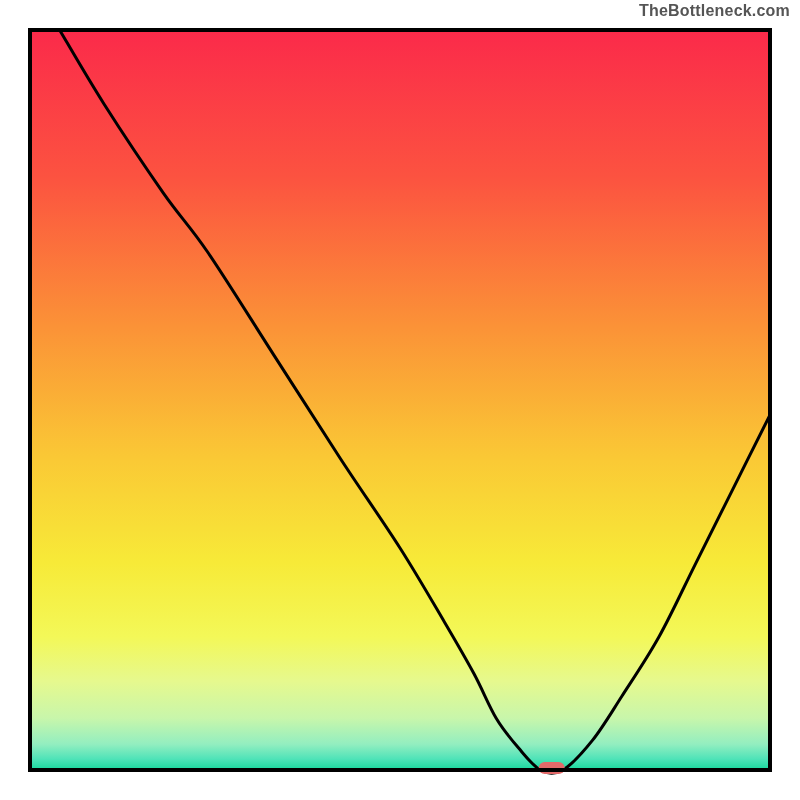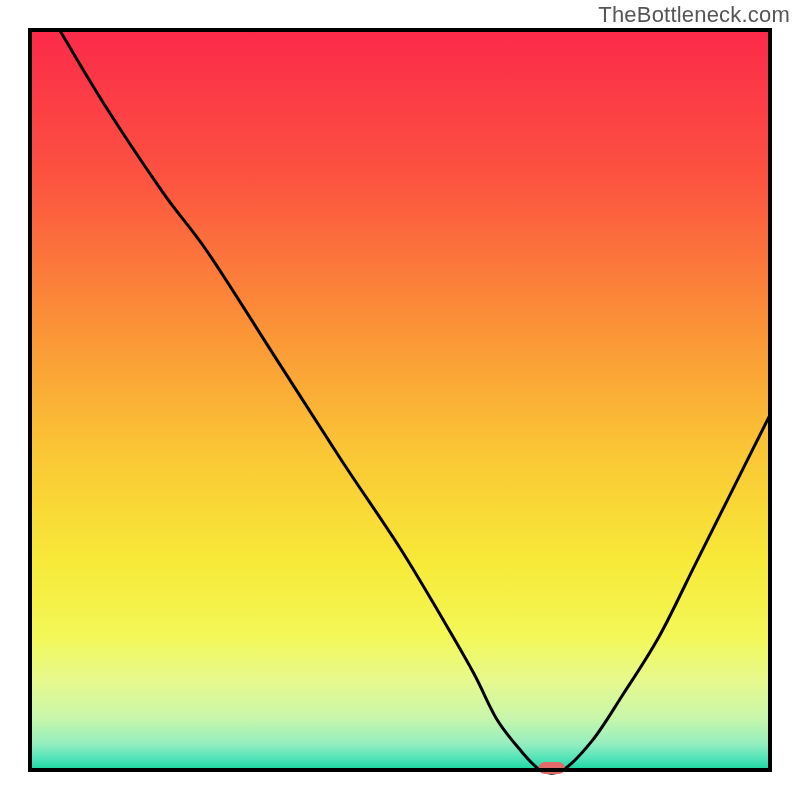--- a/index.html
+++ b/index.html
@@ -12,23 +12,23 @@
   }
   .container {
     position: relative;
     width: 800px;
     height: 800px;
   }
   .watermark {
     position: absolute;
     top: 2px;
     right: 10px;
-    font-size: 22px;
+    font-size: 16px;
     color: #555;
-    font-weight: 400;
+    font-weight: 700;
     letter-spacing: 0.2px;
   }
   svg {
     display: block;
   }
 </style>
 </head>
 <body>
 <div class="container">
 

